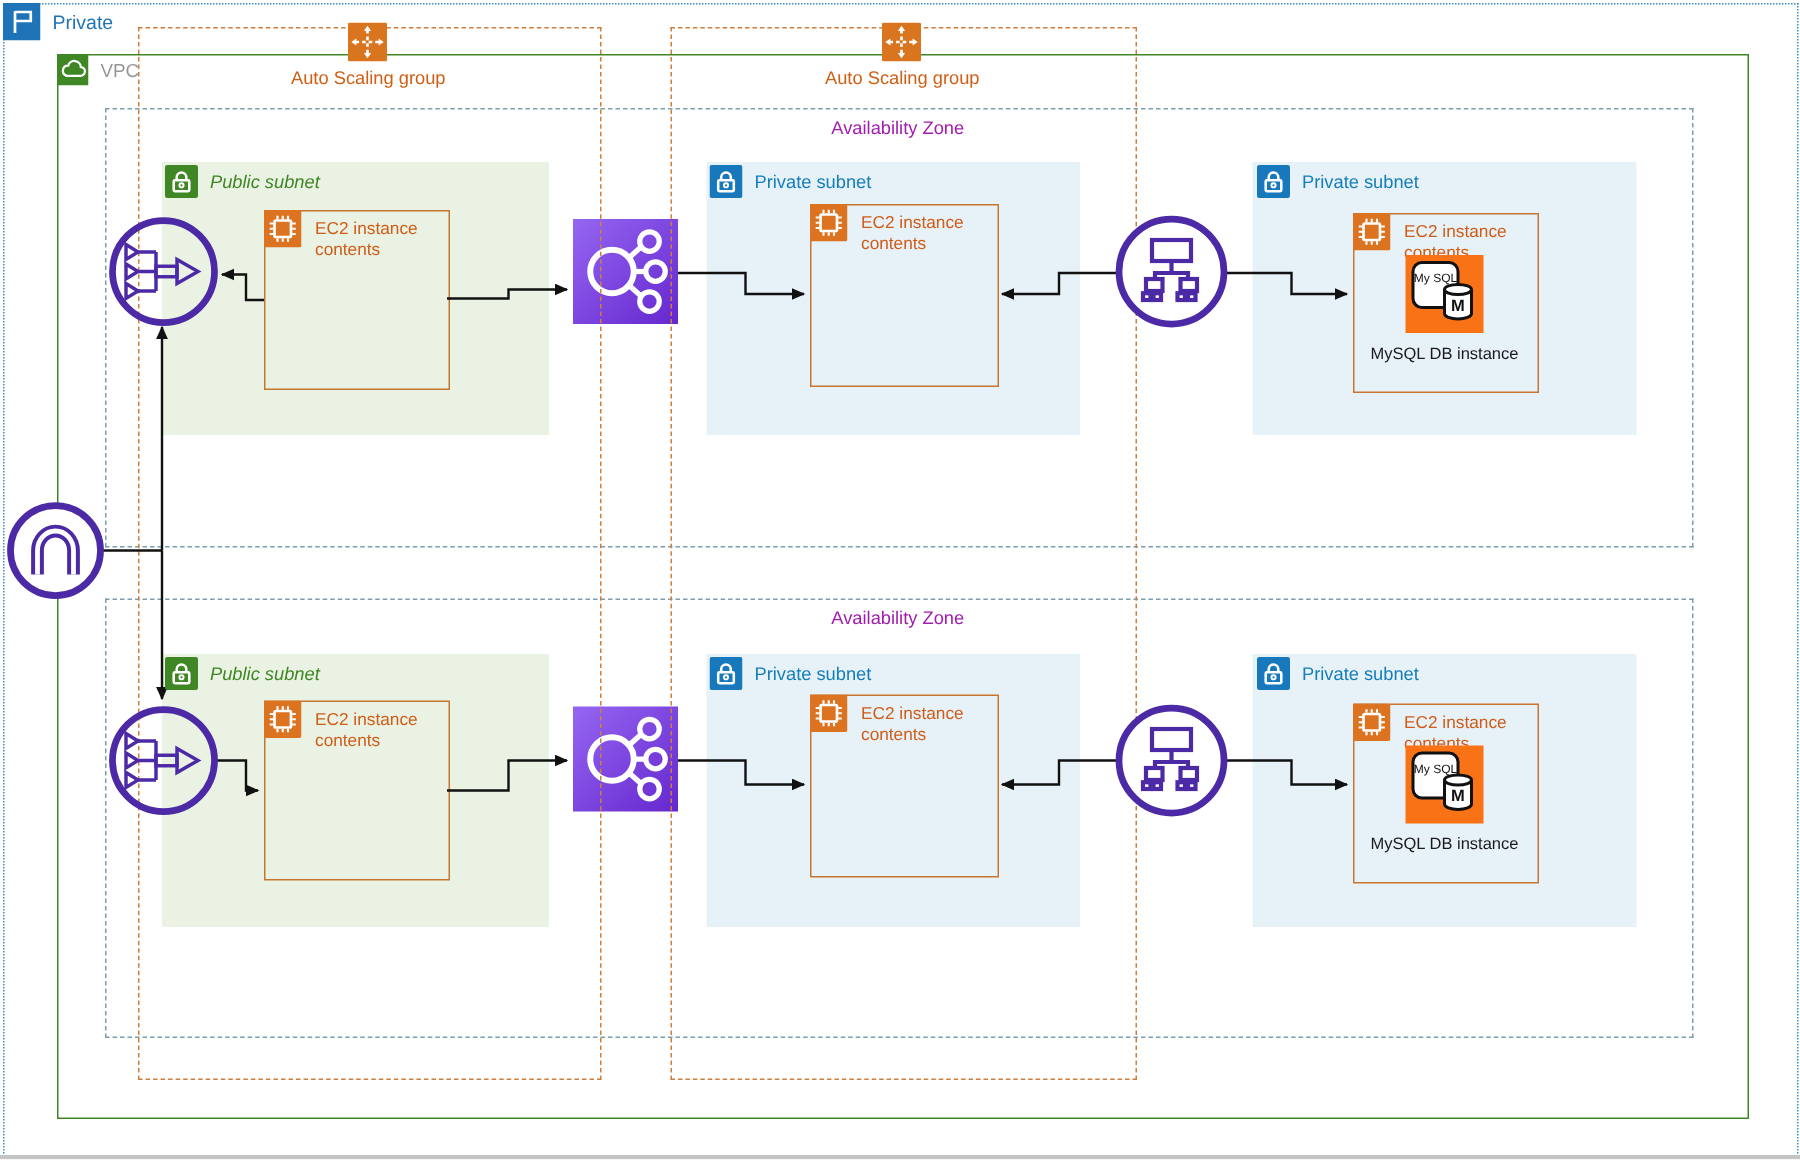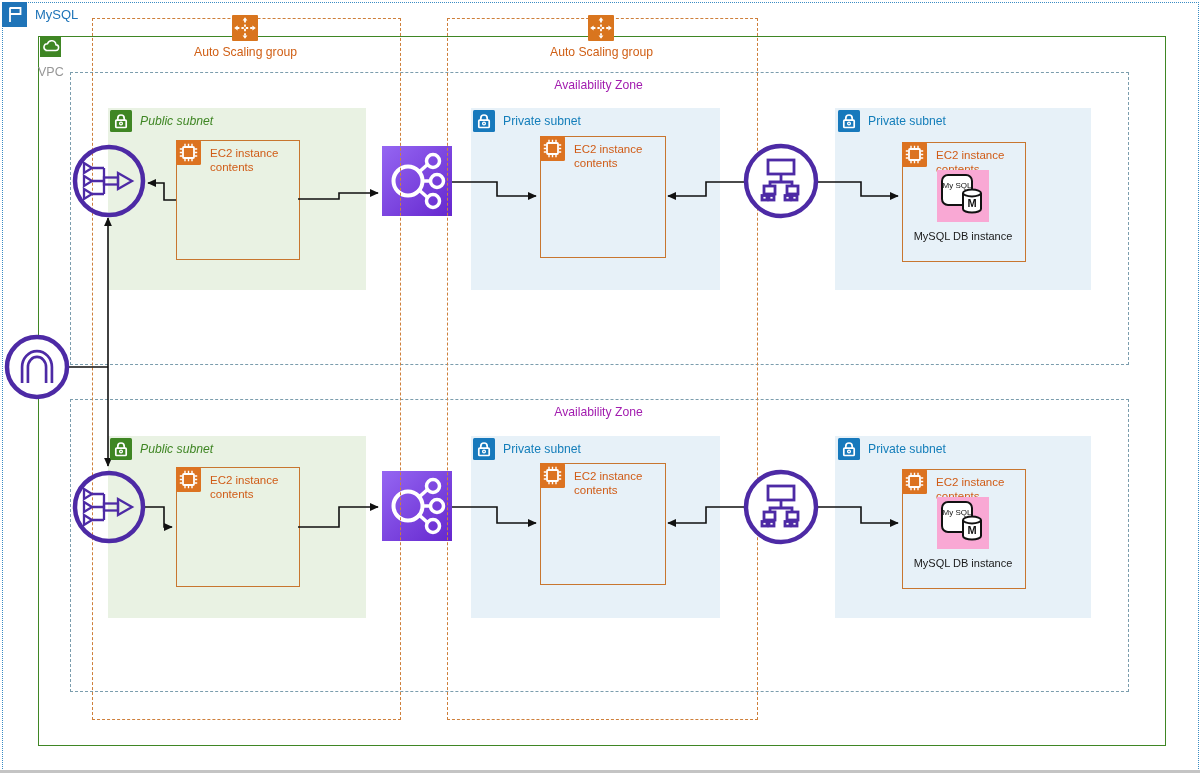--- a/index.html
+++ b/index.html
@@ -25,21 +25,21 @@
   #overlay{left:0;top:0;z-index:8;pointer-events:none;}
   .hdr{z-index:9;display:flex;align-items:center;gap:8px;}
   .lbl{white-space:nowrap;}
   .region-label{color:#1f74b8;font-size:13px;}
   .vpc-label{color:#979797;font-size:12.5px;}
   .asg-label{color:#d05f15;font-size:12.2px;text-align:center;z-index:9;}
   .az-label{color:#a21caf;font-size:12.2px;text-align:center;z-index:9;}
   .subnet-label-green{color:#3f8624;font-size:12.2px;font-style:italic;}
   .subnet-label-blue{color:#147eba;font-size:12.2px;}
   .ec2-label{color:#d05c17;font-size:11.5px;line-height:1.25;width:86px;z-index:9;}
-  .mysql-wrap{width:52px;height:52px;background:#f9a8d4;z-index:9;display:flex;align-items:center;justify-content:center;}
+  .mysql-wrap{width:52px;height:52px;background:#f97316;z-index:9;display:flex;align-items:center;justify-content:center;}
   .mysql-label{color:#1a1a1a;font-size:11px;line-height:1.15;text-align:center;z-index:9;}
   .icon-sq{display:block;}
   .bottom-edge{left:0;top:770px;width:1200px;height:3px;background:#c4c4c4;z-index:10;}
 </style>
 </head>
 <body>
 
 <div id="canvas">
 
   <div class="abs region-border"></div>
@@ -173,24 +173,24 @@
   </svg>
 
   <div class="abs hdr" style="left:2px;top:2px;">
     <svg width="25" height="25" viewBox="0 0 25 25">
       <rect width="25" height="25" fill="#1f74b8"></rect>
       <g stroke="#ffffff" stroke-width="1.8" fill="none">
         <path d="M8,5.5 V20"></path>
         <path d="M8,6 H18.5 V12 H8"></path>
       </g>
     </svg>
-    <span class="lbl region-label">MySQL</span>
-  </div>
-
-  <div class="abs hdr" style="left:38px;top:36px;flex-direction:column;">
+    <span class="lbl region-label">Private</span>
+  </div>
+
+  <div class="abs hdr" style="left:38px;top:36px;">
     <svg width="21" height="21" viewBox="0 0 21 21">
       <rect width="21" height="21" fill="#3f8624"></rect>
       <path d="M6.2,14.5 h9.3 a2.9,2.9 0 0 0 0.4,-5.8 a4.3,4.3 0 0 0 -8.4,-1 a3.4,3.4 0 0 0 -1.3,6.6 z" fill="none" stroke="#ffffff" stroke-width="1.5"></path>
     </svg>
     <span class="lbl vpc-label">VPC</span>
   </div>
 
   <svg class="abs" style="left:232px;top:15px;z-index:9;" width="26" height="26" viewBox="0 0 26 26">
     <rect width="26" height="26" rx="1" fill="#d9751e"></rect>
     <g stroke="#ffffff" stroke-width="1.8" stroke-dasharray="2.4,2">

